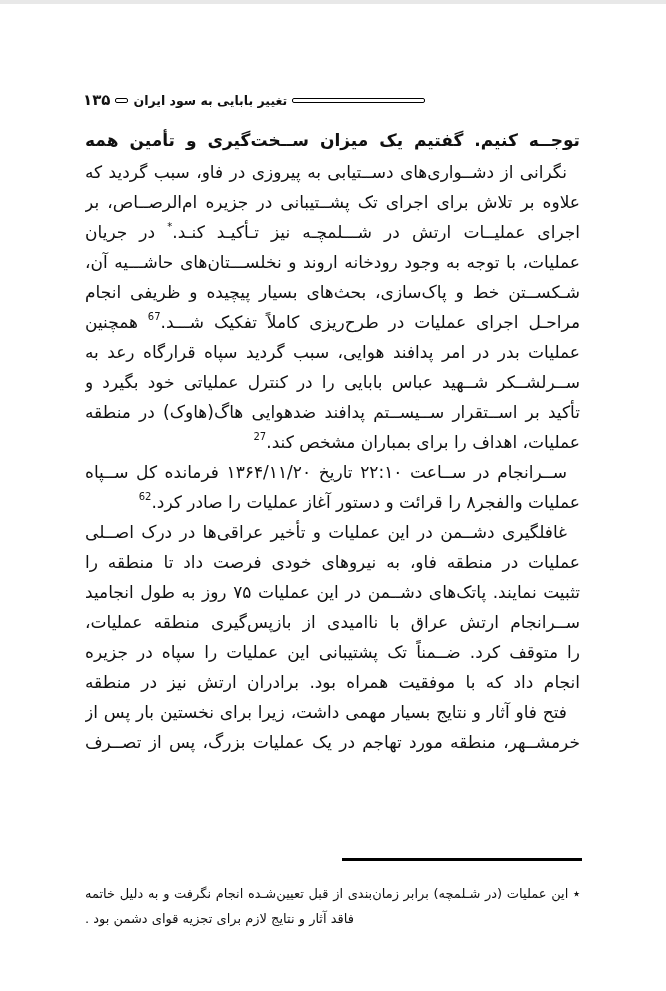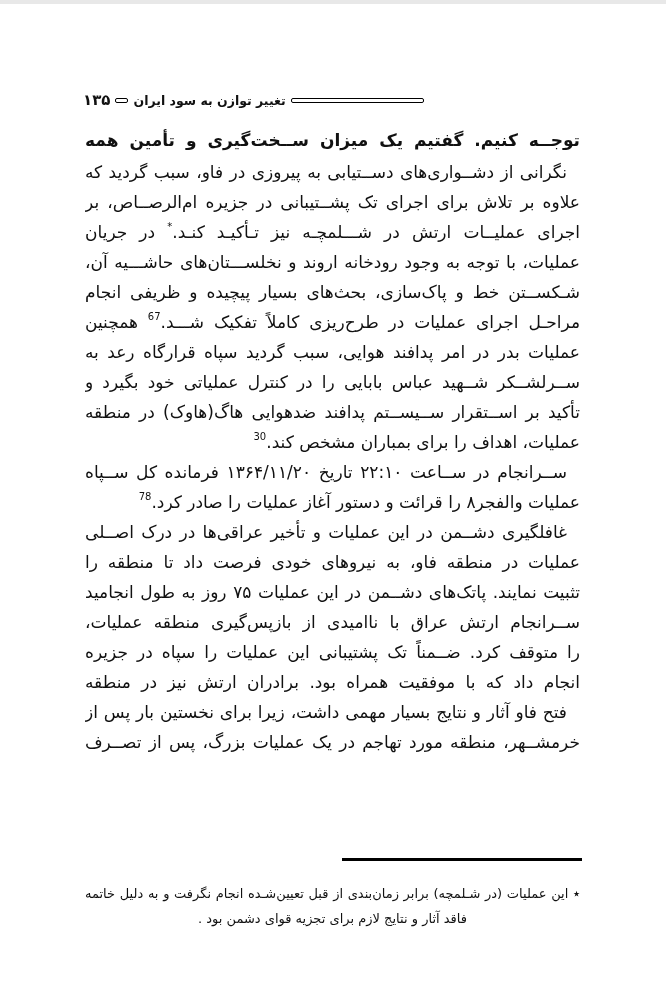--- a/index.html
+++ b/index.html
@@ -59,48 +59,48 @@
     width:240px;height:3px;background:#000;
   }
   .footnote{
     position:absolute;top:877px;right:86px;width:495px;
     direction:rtl;font-size:13px;
   }
   .fn-line{
     line-height:25px;height:25px;overflow:hidden;text-align:right;
   }
   .fn-line.a-justify{text-align:justify;text-align-last:justify;}
-  .fn-line.a-right{text-align:center;}
+  .fn-line.a-right{text-align:left;}
 </style>
 </head>
 <body>
 
 <div class="page">
 
   <div class="header">
     <span class="pagenum">۱۳۵</span>
     <span class="hrule small"></span>
-    <span class="running-title">تغییر توازن به سود ایران</span>
+    <span class="running-title">تغییر بابایی به سود ایران</span>
     <span class="hrule long"></span>
   </div>
 
   <div class="body-text">
       <div class="line a-justify quote">توجــه کنیم. گفتیم یک میزان ســخت‌گیری و تأمین همه عوامل لازم برای یک</div>
       <div class="line a-justify indent">نگرانی از دشــواری‌های دســتیابی به پیروزی در فاو، سبب گردید که سپاه</div>
       <div class="line a-justify">علاوه بر تلاش برای اجرای تک پشــتیبانی در جزیره ام‌الرصــاص، بر ضــرورت</div>
       <div class="line a-justify">اجرای عملیــات ارتش در شـــلمچـه نیز تـأکیـد کنـد.<sup>*</sup> در جریان طرح‌ریزی</div>
       <div class="line a-justify">عملیات، با توجه به وجود رودخانه اروند و نخلســـتان‌های حاشـــیه آن، درباره</div>
       <div class="line a-justify">شـکســتن خط و پاک‌سازی، بحث‌های بسیار پیچیده و ظریفی انجام گرفت و</div>
       <div class="line a-justify">مراحـل اجرای عملیات در طرح‌ریزی کاملاً تفکیک شـــد.<sup>67</sup> همچنین تجربه</div>
       <div class="line a-justify">عملیات بدر در امر پدافند هوایی، سبب گردید سپاه قرارگاه رعد به فرماندهی</div>
       <div class="line a-justify">ســرلشــکر شــهید عباس بابایی را در کنترل عملیاتی خود بگیرد و علاوه بر</div>
       <div class="line a-justify">تأکید بر اســتقرار ســیســتم پدافند ضدهوایی هاگ(هاوک) در منطقه نزدیک</div>
-      <div class="line a-right">عملیات، اهداف را برای بمباران مشخص کند.<sup>30</sup></div>
+      <div class="line a-right">عملیات، اهداف را برای بمباران مشخص کند.<sup>27</sup></div>
       <div class="line a-justify indent">ســرانجام در ســاعت ۲۲:۱۰ تاریخ ۱۳۶۴/۱۱/۲۰ فرمانده کل ســپاه رمز</div>
-      <div class="line a-right">عملیات والفجر۸ را قرائت و دستور آغاز عملیات را صادر کرد.<sup>78</sup></div>
+      <div class="line a-right">عملیات والفجر۸ را قرائت و دستور آغاز عملیات را صادر کرد.<sup>62</sup></div>
       <div class="line a-justify indent">غافلگیری دشــمن در این عملیات و تأخیر عراقی‌ها در درک اصــلی بودن</div>
       <div class="line a-justify">عملیات در منطقه فاو، به نیروهای خودی فرصت داد تا منطقه را پاک‌سازی و</div>
       <div class="line a-justify">تثبیت نمایند. پاتک‌های دشــمن در این عملیات ۷۵ روز به طول انجامید و</div>
       <div class="line a-justify">ســرانجام ارتش عراق با ناامیدی از بازپس‌گیری منطقه عملیات، حملات خود</div>
       <div class="line a-justify">را متوقف کرد. ضــمناً تک پشتیبانی این عملیات را سپاه در جزیره ام‌الرصاص</div>
       <div class="line a-justify">انجام داد که با موفقیت همراه بود. برادران ارتش نیز در منطقه شــلمچه وارد</div>
       <div class="line a-justify indent">فتح فاو آثار و نتایج بسیار مهمی داشت، زیرا برای نخستین بار پس از فتح</div>
       <div class="line a-justify">خرمشــهر، منطقه مورد تهاجم در یک عملیات بزرگ، پس از تصــرف تثبیت</div>
     </div>
 

